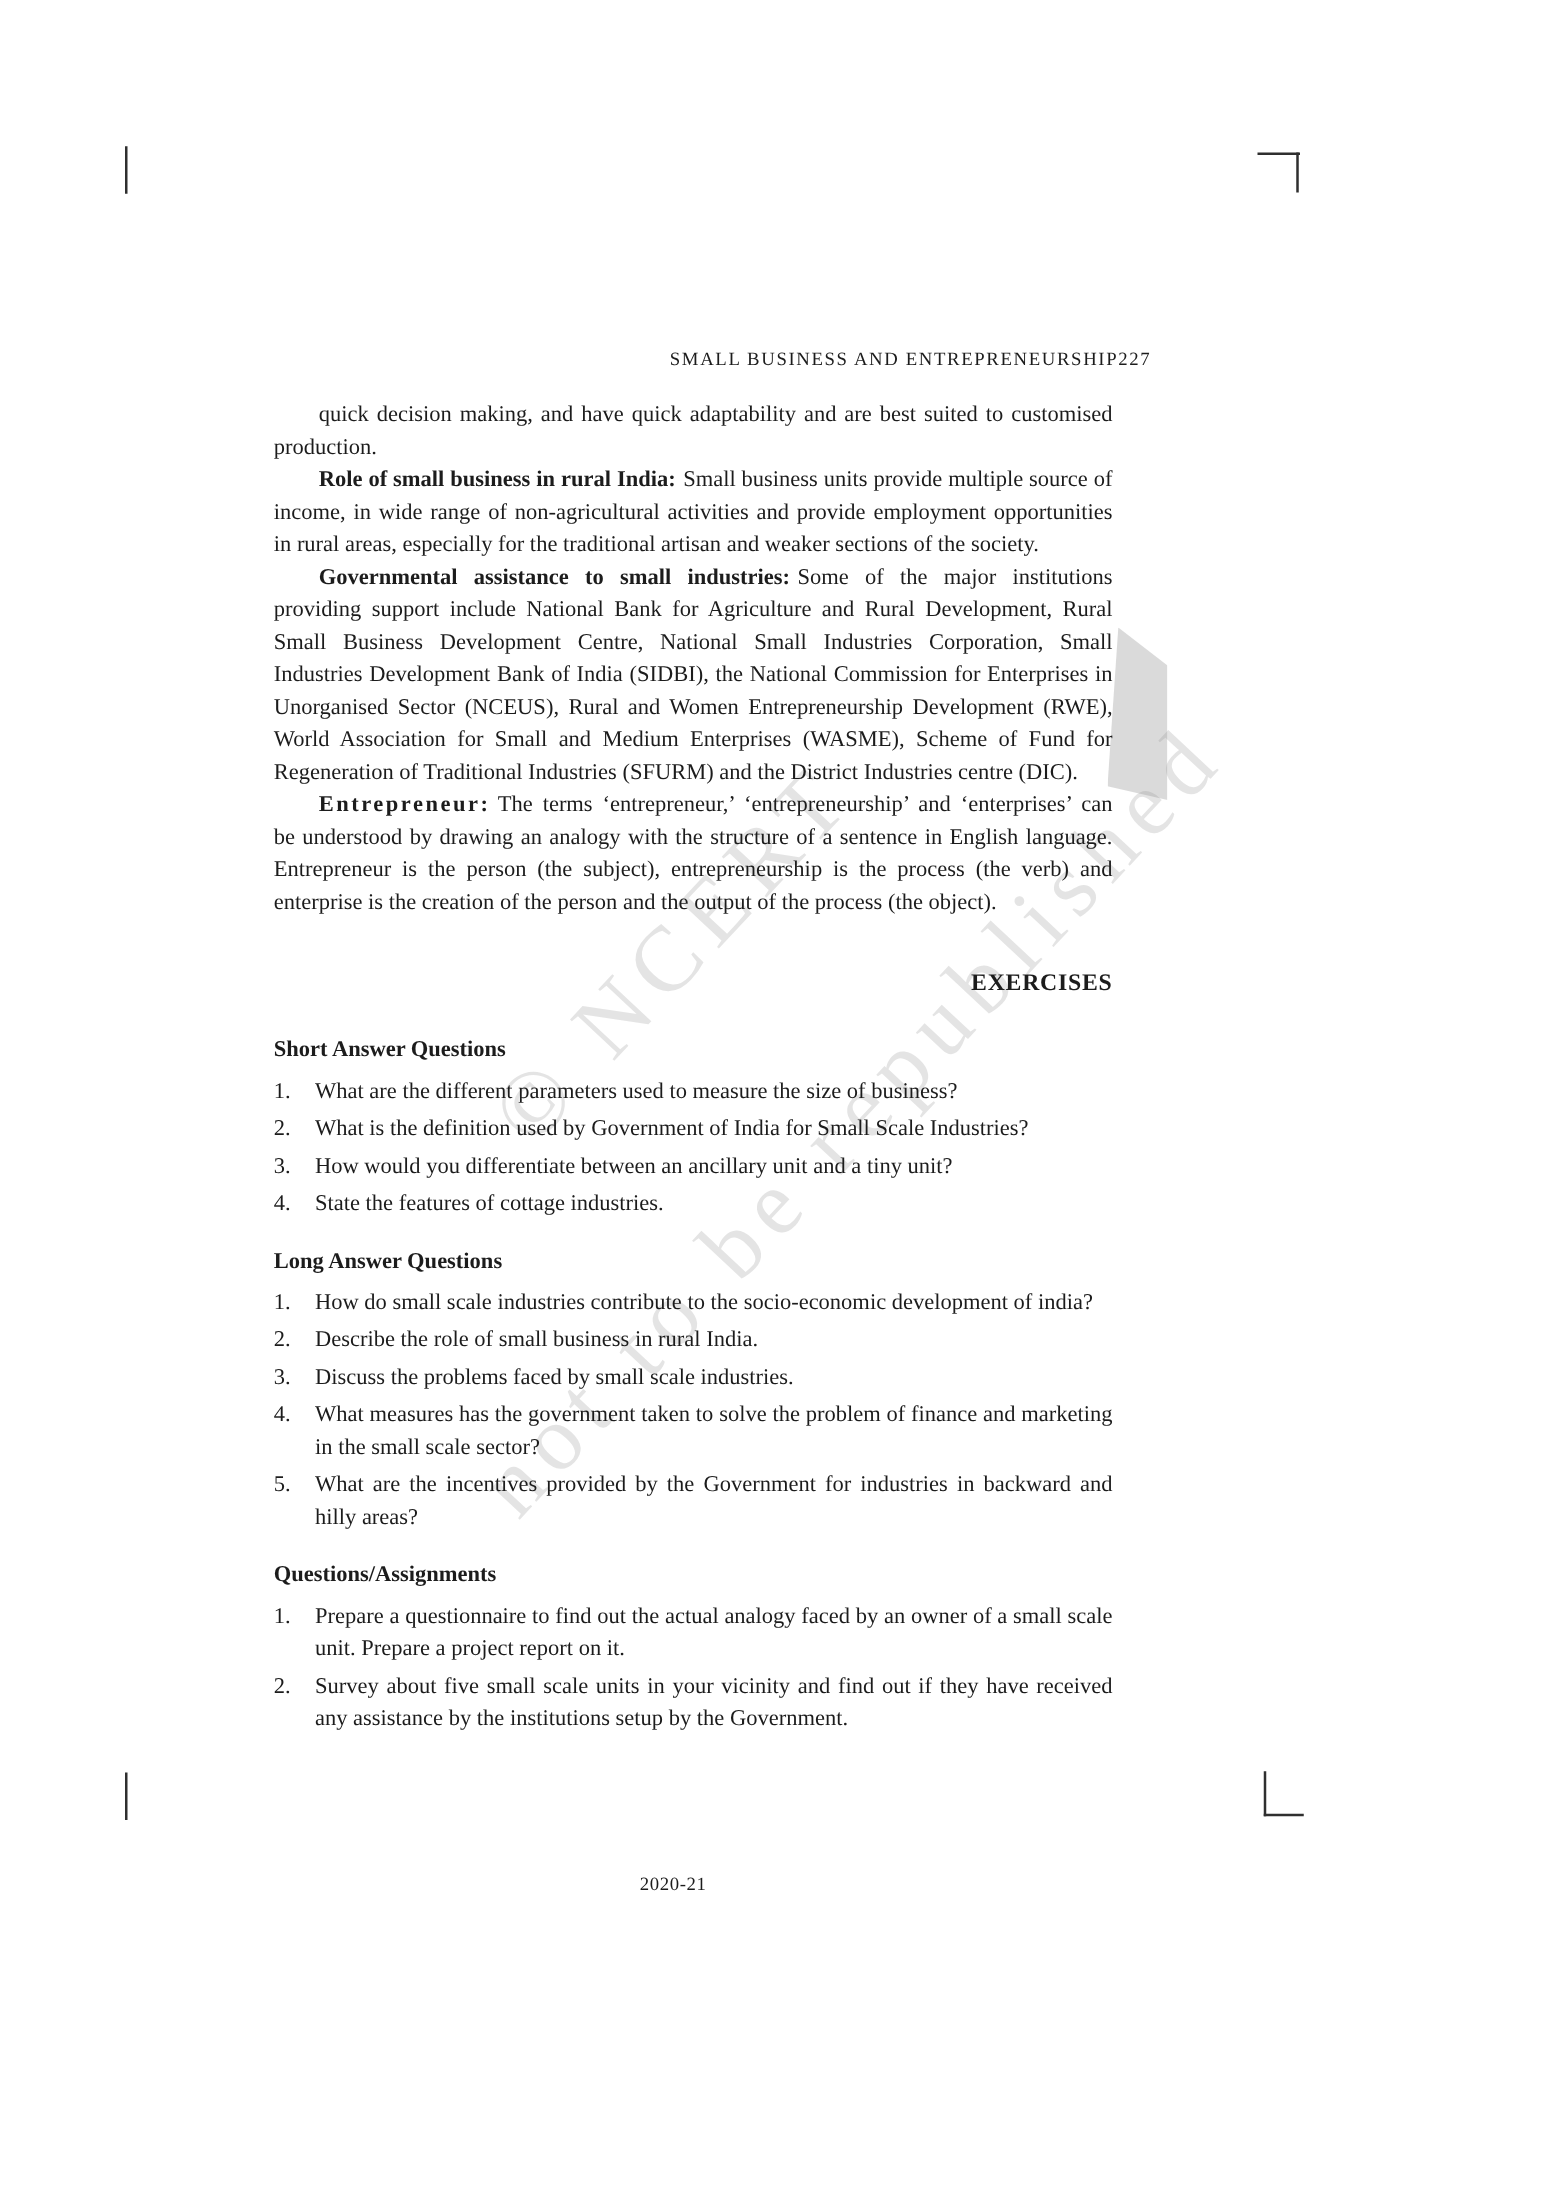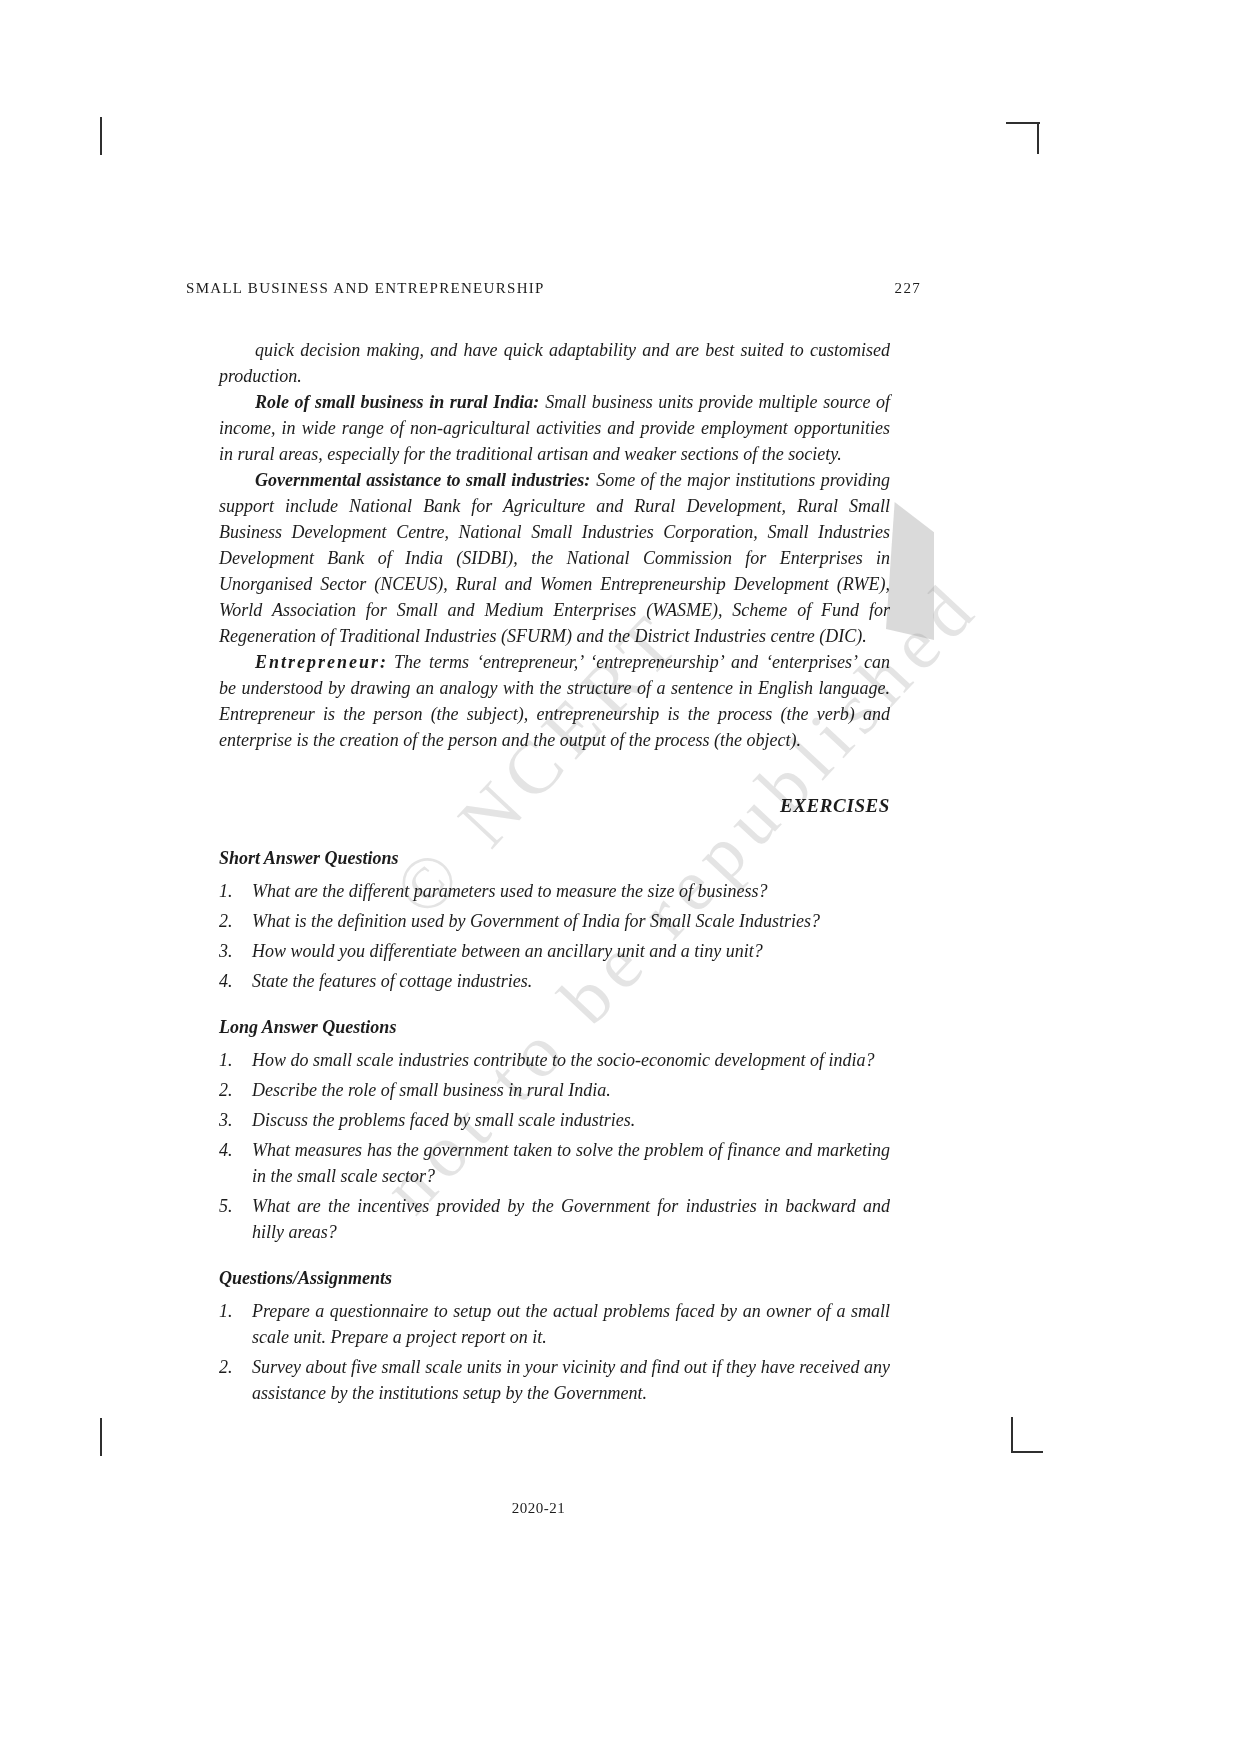--- a/index.html
+++ b/index.html
@@ -15,26 +15,26 @@
     color:rgba(130,130,130,0.22);font-size:74px;letter-spacing:10px;
     pointer-events:none;white-space:nowrap;
   }
   .wm-frag{
     position:absolute;left:886px;top:502px;width:48px;height:138px;
     background:rgba(150,150,150,0.35);
     clip-path:polygon(18% 0, 100% 22%, 100% 100%, 0 92%);
   }
   .header{
     position:absolute;left:186px;top:280px;width:735px;
-    display:flex;justify-content:space-between;align-items:baseline;
+    display:flex;justify-content:flex-end;align-items:baseline;
     font-size:15px;letter-spacing:1.3px;
   }
   .content{
-    position:absolute;left:219px;top:337px;width:671px;
-    font-size:18px;line-height:26px;text-align:justify;font-style:italic;
+    position:absolute;left:219px;top:318px;width:671px;
+    font-size:18px;line-height:26px;text-align:justify;
   }
   .content p{margin:0;}
   .lead{font-weight:bold;margin-left:36px;}
   .lead:not(:empty){margin-right:0.33em;}
   .lead.spread{letter-spacing:2px;}
   .exercises-title{
     text-align:right;font-weight:bold;font-size:19px;letter-spacing:0.6px;
     margin-top:40px;margin-bottom:26px;
   }
   .section-heading{font-weight:bold;margin-top:20px;margin-bottom:7px;text-align:left;}
@@ -128,21 +128,21 @@
     <div class="q-item">
       <span class="q-num">5.</span>
       <span class="q-text">What are the incentives provided by the Government for industries in backward and hilly areas?</span>
     </div>
   </div>
 
   <div class="section-heading">Questions/Assignments</div>
   <div>
     <div class="q-item">
       <span class="q-num">1.</span>
-      <span class="q-text">Prepare a questionnaire to setup out the actual problems faced by an owner of a small scale unit. Prepare a project report on it.</span>
+      <span class="q-text">Prepare a questionnaire to find out the actual analogy faced by an owner of a small scale unit. Prepare a project report on it.</span>
     </div>
     <div class="q-item">
       <span class="q-num">2.</span>
       <span class="q-text">Survey about five small scale units in your vicinity and find out if they have received any assistance by the institutions setup by the Government.</span>
     </div>
   </div>
 
 </div>
 
 <div class="footer">2020-21</div>

